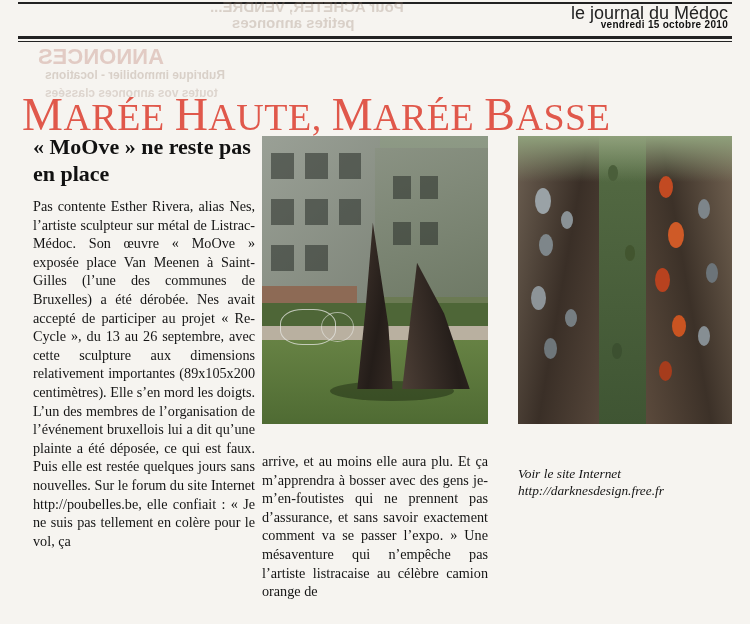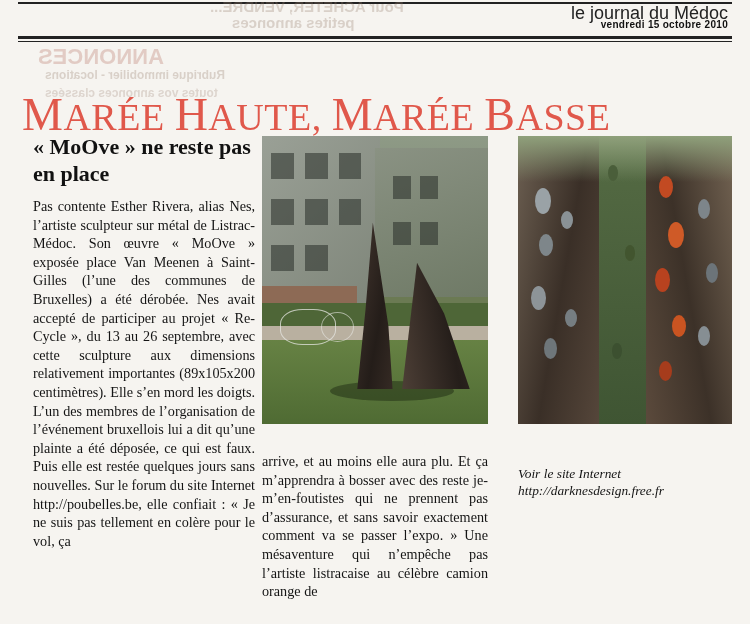--- a/index.html
+++ b/index.html
@@ -251,20 +251,20 @@
     <div class="dot" style="left:84%;top:22%;width:12px;height:20px;background:#7d858a;"></div>
     <div class="dot" style="left:88%;top:44%;width:12px;height:20px;background:#6c7479;"></div>
     <div class="dot" style="left:84%;top:66%;width:12px;height:20px;background:#868e93;"></div>
     <div class="dot" style="left:42%;top:10%;width:10px;height:16px;background:#4a5e3a;"></div>
     <div class="dot" style="left:50%;top:38%;width:10px;height:16px;background:#42552f;"></div>
     <div class="dot" style="left:44%;top:72%;width:10px;height:16px;background:#3c5030;"></div>
   </div>
 
 
   <div class="col2">
-    <p class="body-text">arrive, et au moins elle aura plu. Et ça m’apprendra à bosser avec des reste je-m’en-foutistes qui ne prennent pas d’assurance, et sans savoir exactement comment va se passer l’expo. » Une mésaventure qui n’empêche pas l’artiste listracaise au célèbre camion orange de</p>
+    <p class="body-text">arrive, et au moins elle aura plu. Et ça m’apprendra à bosser avec des gens je-m’en-foutistes qui ne prennent pas d’assurance, et sans savoir exactement comment va se passer l’expo. » Une mésaventure qui n’empêche pas l’artiste listracaise au célèbre camion orange de</p>
   </div>
 
   <div class="col3">
     <p class="italic-note">Voir le site Internet http://darknesdesign.free.fr</p>
   </div>
 
 </div>
 
 </body></html>

